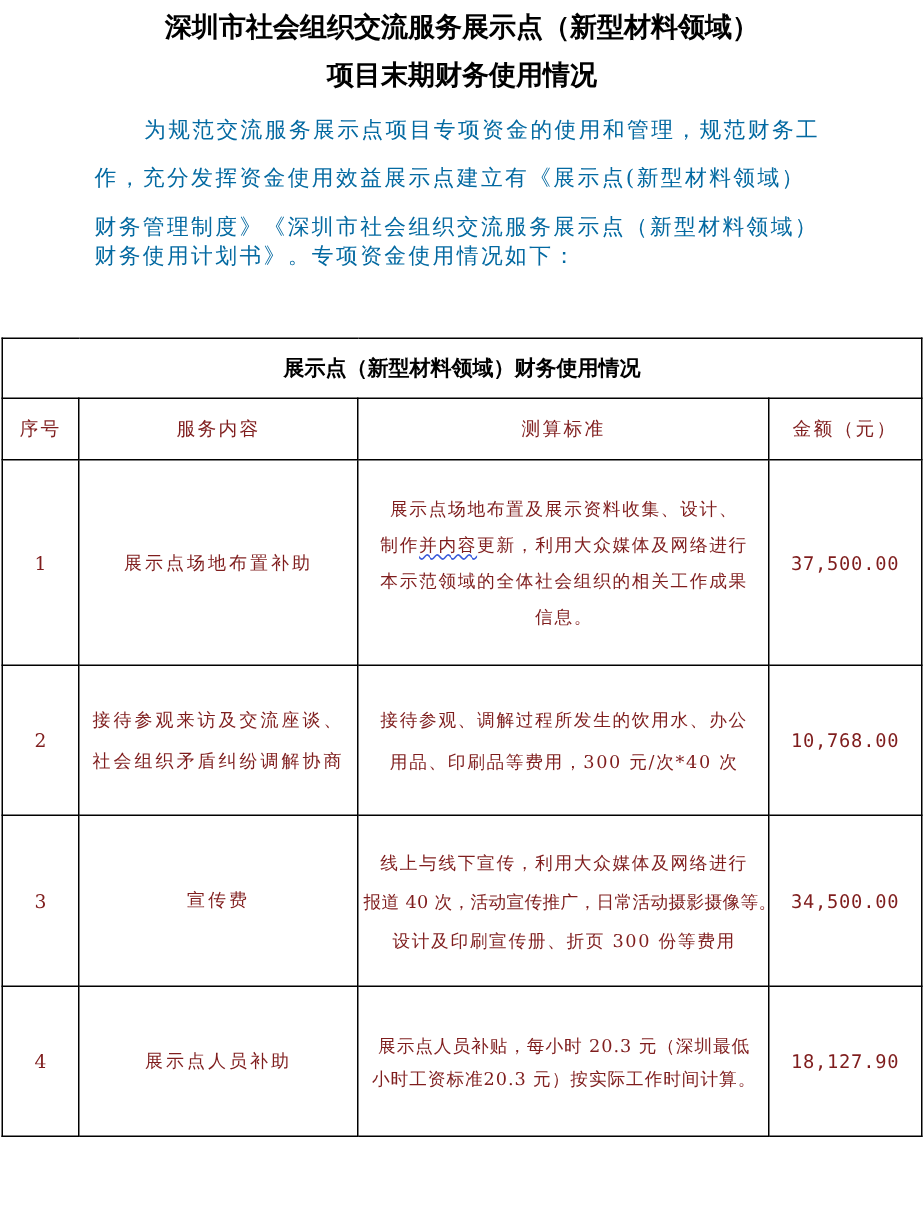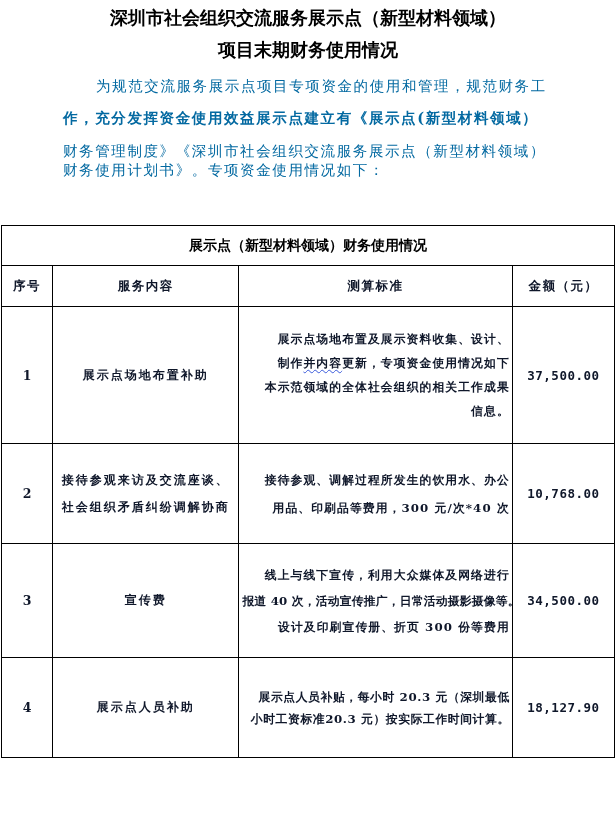--- a/index.html
+++ b/index.html
@@ -33,52 +33,52 @@
     .para {
       position: absolute;
       left: 63px;
       width: 500px;
       font-size: 14.5px;
       color: #0369a1;
       white-space: nowrap;
       letter-spacing: 1.6px;
     }
     .para-line-0 { top: 77px; left: 96px; }
-    .para-line-1 { top: 109px; font-weight: bold; }
+    .para-line-1 { top: 109px; }
     .para-line-2 { top: 142px; }
     .para-line-3 { top: 161px; }
 
     table.fin {
       position: absolute;
       left: 1px;
       top: 225px;
       width: 614px;
       border-collapse: collapse;
       table-layout: fixed;
     }
     table.fin td, table.fin th {
       border: 1.6px solid #000;
       padding: 0;
-      font-weight: bold;
+      font-weight: normal;
       font-size: 12.5px;
-      color: #0f172a;
+      color: #7f1d1d;
       vertical-align: middle;
     }
     .caption-cell {
       height: 39px;
       text-align: center;
       font-family: "DejaVu Sans", "Liberation Sans", sans-serif;
       font-weight: bold !important;
       font-size: 14px !important;
       color: #000 !important;
     }
     .hdr td { height: 40px; text-align: center; letter-spacing: 1.5px; }
     .c-idx { width: 51px; text-align: center; }
     .c-item { width: 186px; text-align: center; }
-    .c-calc { width: 272px; text-align: right; }
+    .c-calc { width: 272px; text-align: center; }
     .c-amt { width: 101px; text-align: center; font-family: "DejaVu Sans Mono", "Liberation Mono", monospace; font-size: 12.5px !important; letter-spacing: 0.5px; }
 
     .calc-text {
       padding: 0 2px 0 3px;
       line-height: 24px;
       letter-spacing: 1.1px;
       font-size: 11.8px;
     }
     .item-text {
       line-height: 27px;
@@ -130,21 +130,21 @@
   </tr>
 
   <tr class="r1">
     <td class="c-idx">1</td>
     <td class="c-item">
       <span class="item-text line">展示点场地布置补助</span>
     </td>
     <td class="c-calc">
       <div class="calc-text">
         <span class="line">展示点场地布置及展示资料收集、设计、</span>
-        <span class="line"><span>制作</span><span class="spell">并内容</span><span>更新，专项资金使用情况如下</span></span>
+        <span class="line"><span>制作</span><span class="spell">并内容</span><span>更新，利用大众媒体及网络进行</span></span>
         <span class="line">本示范领域的全体社会组织的相关工作成果</span>
         <span class="line">信息。</span>
       </div>
     </td>
     <td class="c-amt">37,500.00</td>
   </tr>
 
   <tr class="r2">
     <td class="c-idx">2</td>
     <td class="c-item">

